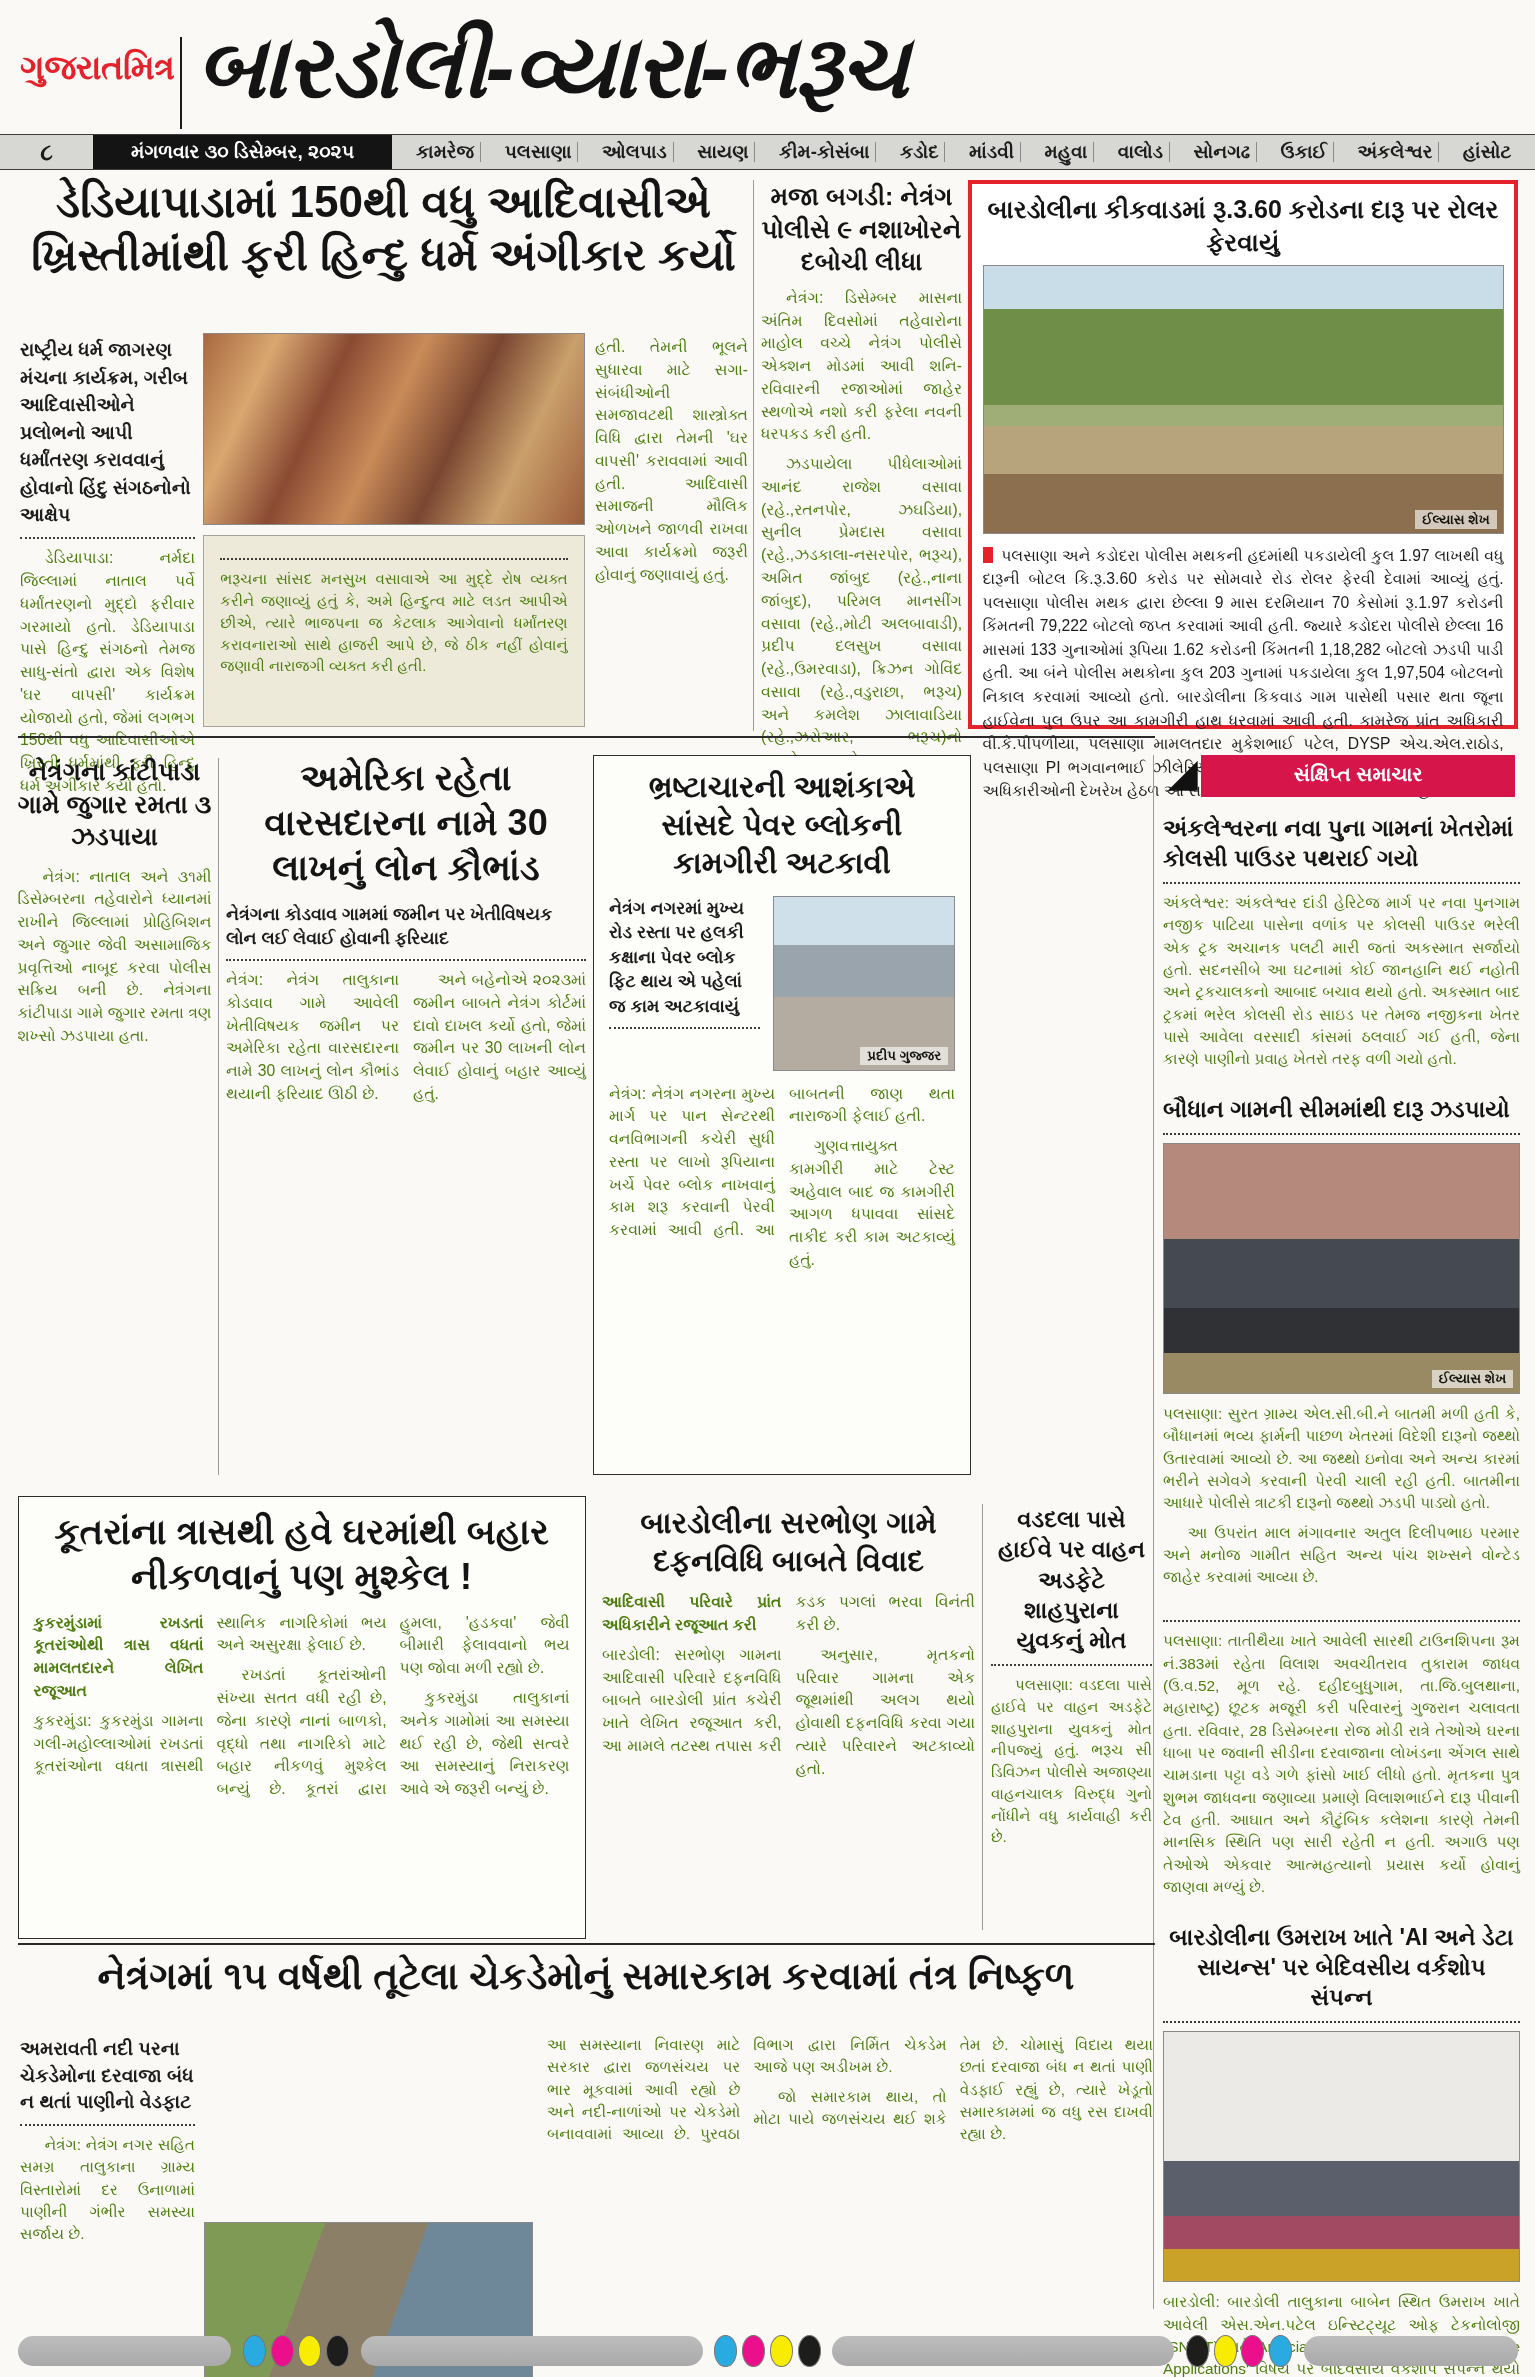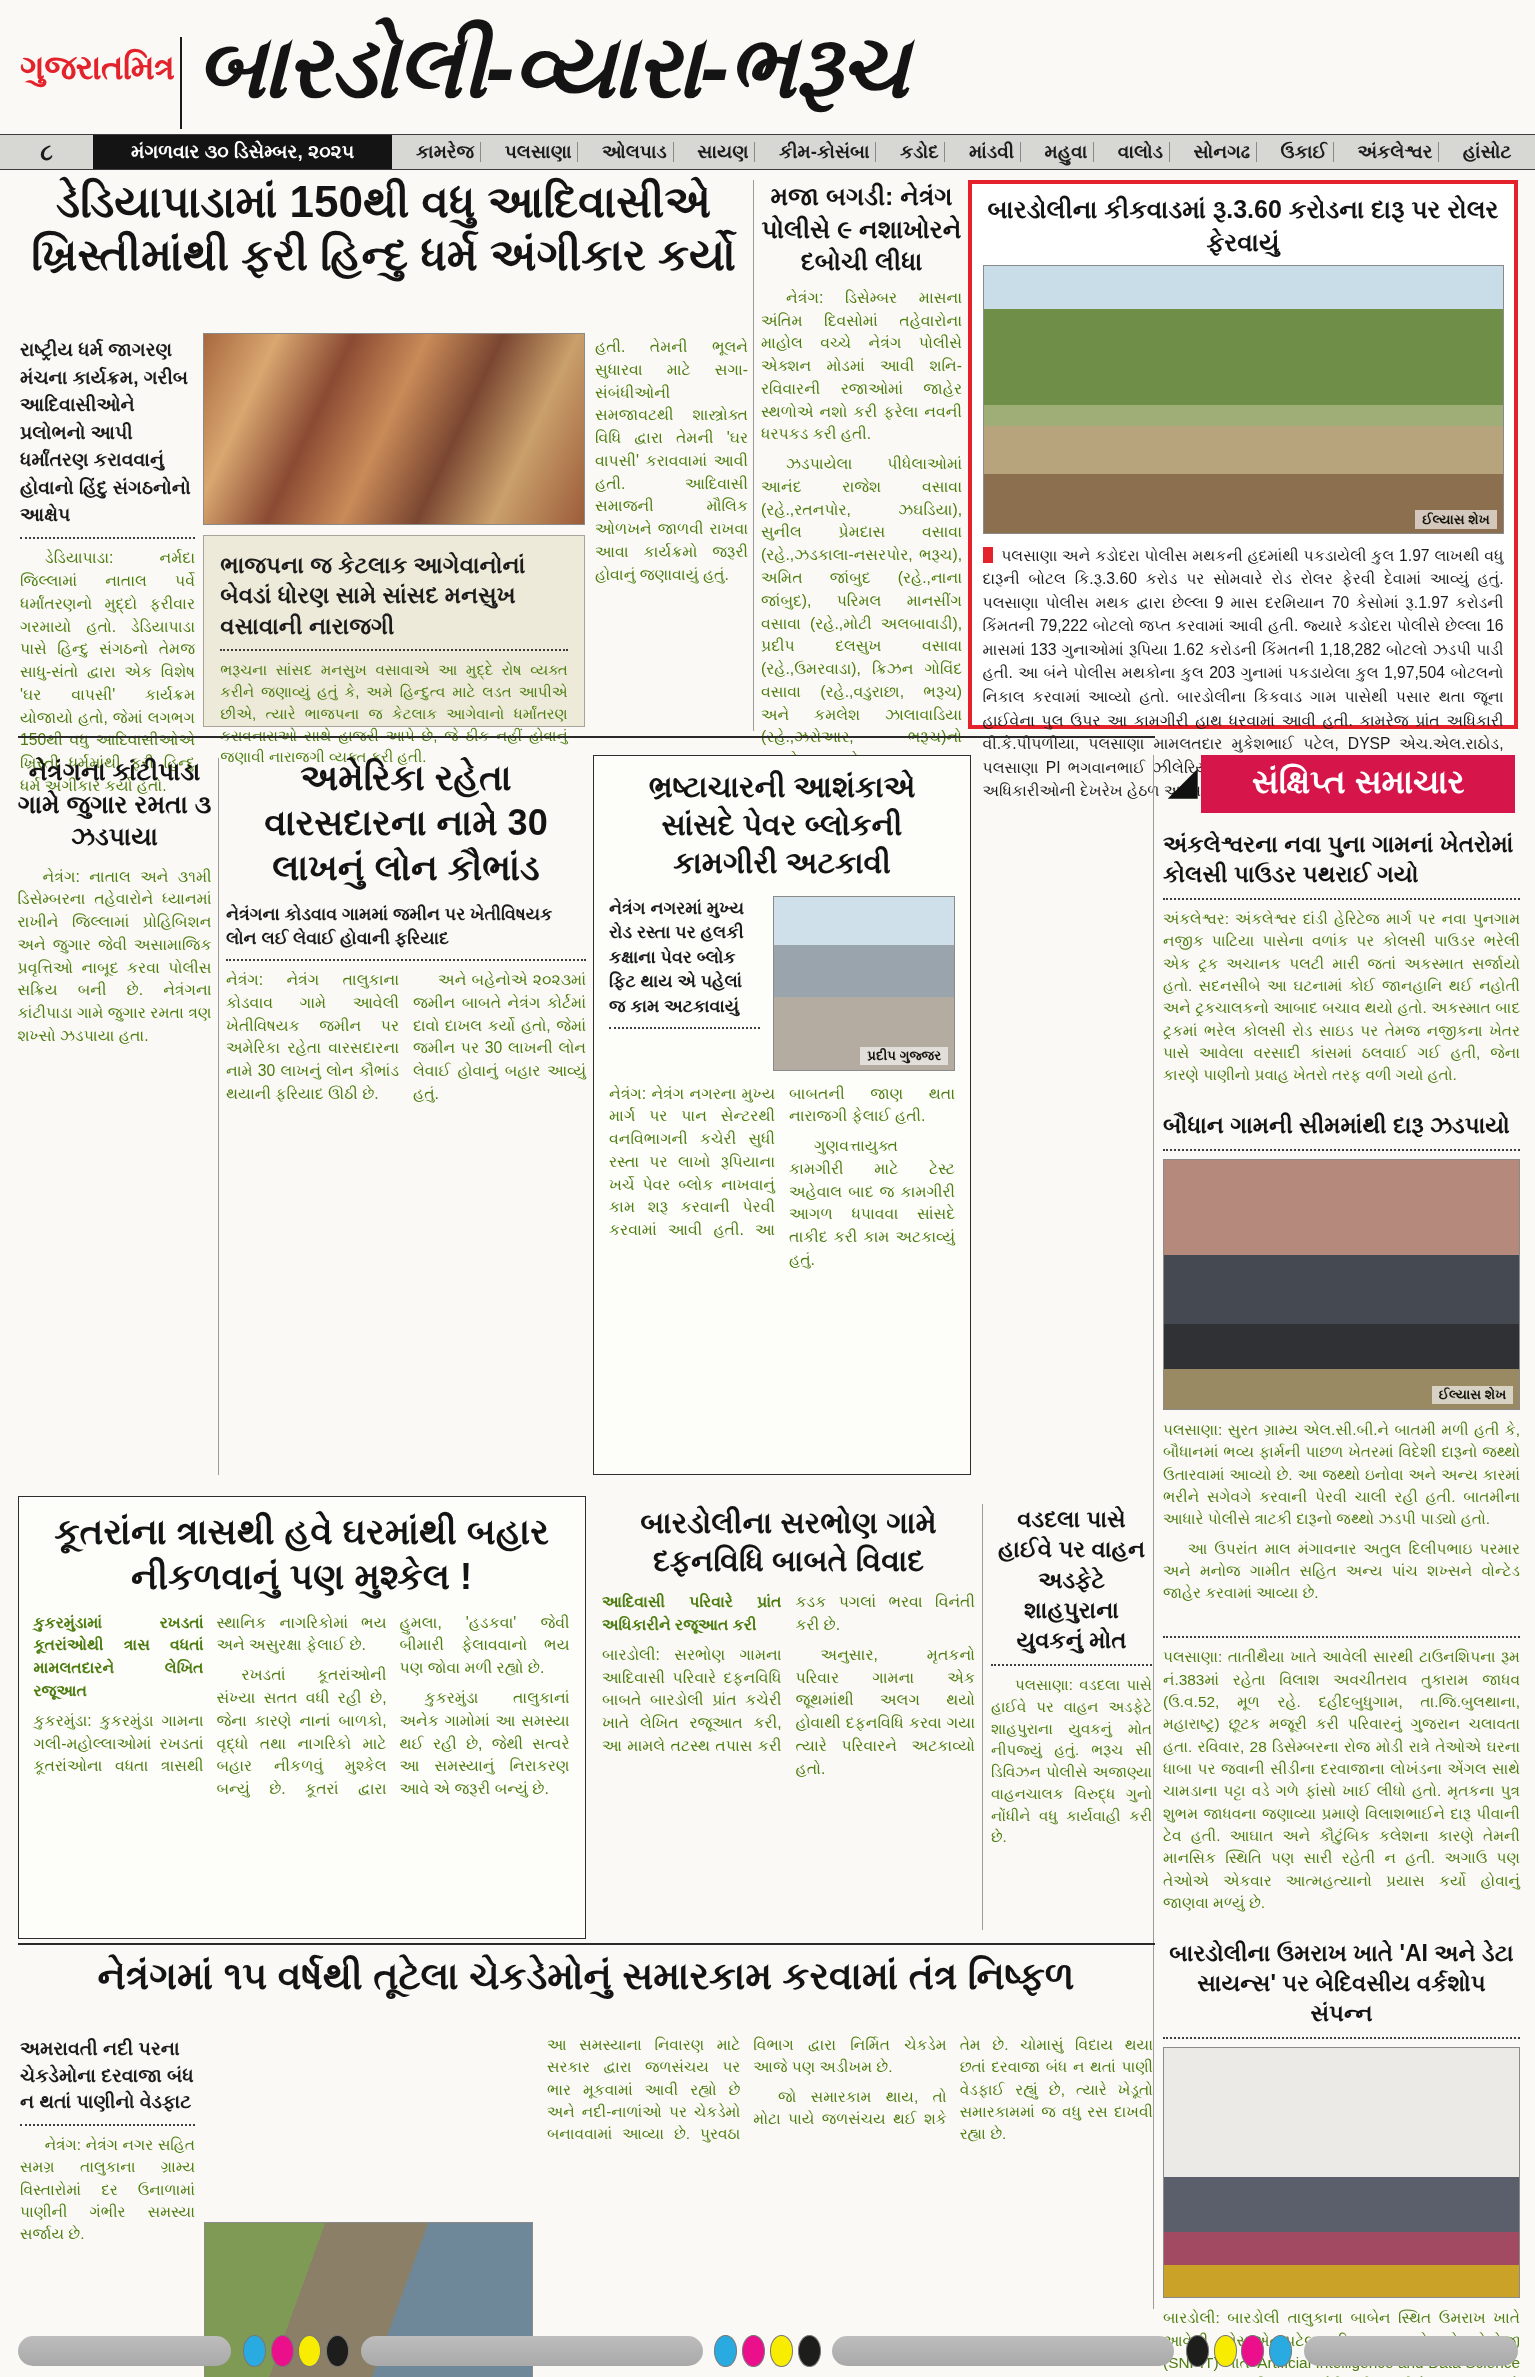--- a/index.html
+++ b/index.html
@@ -55,21 +55,21 @@
   .caption { font-size:15.7px; line-height:1.5; text-align:justify; margin-top:9.3px; }
   .caption .bullet { display:inline-block; width:10.5px; height:16.3px; background:#e3222b; margin-right:8.2px; vertical-align:-2.3px; }
 
   .vrule { background:#9b9b9b; width:1.2px; }
   .hrule { background:#2a2a2a; height:1.7px; }
 
   
   .rail { display:flex; flex-direction:column; gap:16.3px; }
   .rail-banner-row { display:flex; align-items:center; margin:0 4.7px; }
   .tri { width:30px; height:30px; background:#111; clip-path:polygon(100% 0,0 100%,100% 100%); margin-right:3.5px; flex:none; }
-  .rail-banner { flex:1; background:#d6164b; color:#fff; font-size:33px; font-weight:800; text-align:center; padding:8.2px 0 10.5px; }
+  .rail-banner { flex:1; background:#d6164b; color:#fff; font-size:20px; font-weight:800; text-align:center; padding:8.2px 0 10.5px; }
   .rail-item .body-p { font-size:15.4px; }
 
   
   .regstrip { display:flex; align-items:center; gap:11.7px; }
   .regbar { flex:1; height:30px; background:linear-gradient(#bdbdbd,#a9a9a9); border-radius:15px; }
   .dots { display:flex; gap:4.7px; flex:none; }
   .dot { width:23px; height:31.5px; border-radius:50%; border:0.6px solid #777; }
   .dot.c { background:#29abe2; } .dot.m { background:#ec0f8c; }
   .dot.y { background:#f8ec00; } .dot.k { background:#1d1d1b; }
 </style>
@@ -110,21 +110,20 @@
 
   <div class="abs" style="left:20px;top:336px;width:175px;">
     <div class="deck">રાષ્ટ્રીય ધર્મ જાગરણ મંચના કાર્યક્રમ, ગરીબ આદિવાસીઓને પ્રલોભનો આપી ધર્માંતરણ કરાવવાનું હોવાનો હિંદુ સંગઠનોનો આક્ષેપ</div>
     <div class="dot-rule"></div>
     <p class="body-p">ડેડિયાપાડા: નર્મદા જિલ્લામાં નાતાલ પર્વે ધર્માંતરણનો મુદ્દો ફરીવાર ગરમાયો હતો. ડેડિયાપાડા પાસે હિન્દુ સંગઠનો તેમજ સાધુ-સંતો દ્વારા એક વિશેષ 'ઘર વાપસી' કાર્યક્રમ યોજાયો હતો, જેમાં લગભગ 150થી વધુ આદિવાસીઓએ ખ્રિસ્તી ધર્મમાંથી ફરી હિન્દુ ધર્મ અંગીકાર કર્યો હતો.</p>
   </div>
 
   <div class="abs ph ph-ceremony" style="left:203px;top:333px;width:382px;height:192px;"></div>
 
   <div class="abs cream-box" style="left:203px;top:535px;width:382px;height:192px;">
-    <div class="hl-xs" style="font-weight:800;text-align:left;">ભાજપના જ કેટલાક આગેવાનોનાં બેવડાં ધોરણ સામે સાંસદ મનસુખ વસાવાની નારાજગી</div>
     <div class="dot-rule"></div>
     <p class="body-p noind" style="font-size:15px;">ભરૂચના સાંસદ મનસુખ વસાવાએ આ મુદ્દે રોષ વ્યક્ત કરીને જણાવ્યું હતું કે, અમે હિન્દુત્વ માટે લડત આપીએ છીએ, ત્યારે ભાજપના જ કેટલાક આગેવાનો ધર્માંતરણ કરાવનારાઓ સાથે હાજરી આપે છે, જે ઠીક નહીં હોવાનું જણાવી નારાજગી વ્યક્ત કરી હતી.</p>
   </div>
 
   <div class="abs" style="left:595px;top:336px;width:153px;">
     <p class="body-p noind">હતી. તેમની ભૂલને સુધારવા માટે સગા-સંબંધીઓની સમજાવટથી શાસ્ત્રોક્ત વિધિ દ્વારા તેમની 'ઘર વાપસી' કરાવવામાં આવી હતી. આદિવાસી સમાજની મૌલિક ઓળખને જાળવી રાખવા આવા કાર્યક્રમો જરૂરી હોવાનું જણાવાયું હતું.</p>
   </div>
 
   <div class="abs vrule" style="left:753px;top:180px;height:551px;"></div>
 

